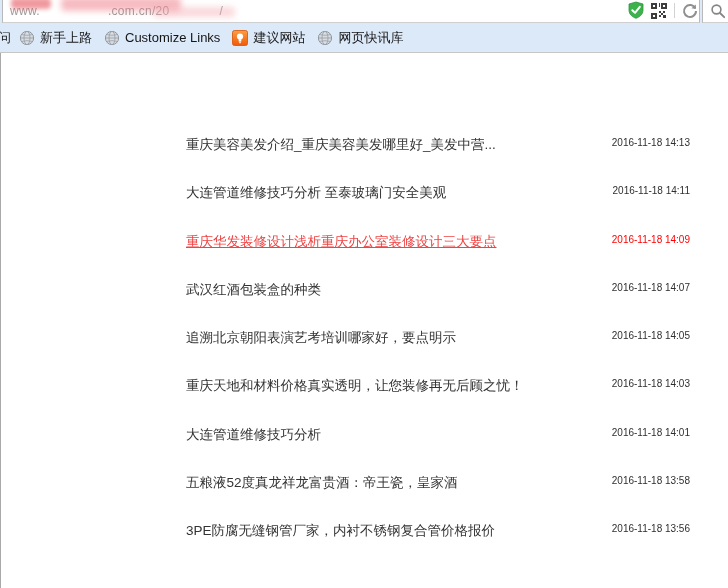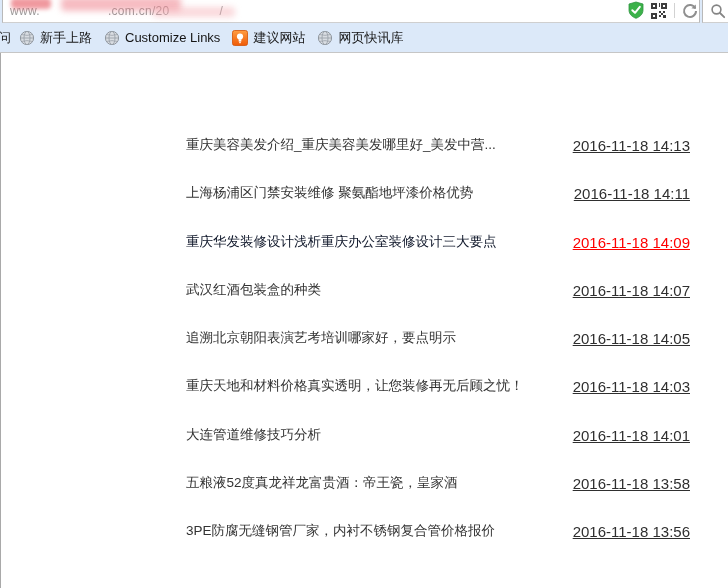--- a/index.html
+++ b/index.html
@@ -51,21 +51,21 @@
   }
   .article-list{
     position:absolute;left:185px;right:38px;top:58px;margin:0;padding:0;list-style:none;
   }
   .article-item{position:relative;height:48.3px;}
   .article-title{
     position:absolute;left:0;top:0;font-size:13.5px;color:#333;text-decoration:none;
     white-space:nowrap;cursor:pointer;margin-top:25px;
   }
   .article-time{
-    position:absolute;right:0;top:26px;font-size:15px;color:#2f2f2f;white-space:nowrap;text-decoration:underline;
+    position:absolute;right:0;top:26px;font-size:10px;color:#2f2f2f;white-space:nowrap;
   }
 </style>
 </head>
 <body>
 
 <div class="address-row">
   <div class="address-input">
     <div class="url-text">
       <span>www.</span>
       <span class="url-gap-a"></span>
@@ -164,25 +164,25 @@
   </div>
 </div>
 
 <div class="content">
   <ul class="article-list">
     <li class="article-item">
       <a class="article-title">重庆美容美发介绍_重庆美容美发哪里好_美发中营...</a>
       <span class="article-time">2016-11-18 14:13</span>
     </li>
     <li class="article-item">
-      <a class="article-title">上海杨浦区门禁安装维修 聚氨酯地坪漆价格优势</a>
+      <a class="article-title">大连管道维修技巧分析 至泰玻璃门安全美观</a>
       <span class="article-time">2016-11-18 14:11</span>
     </li>
     <li class="article-item">
-      <a class="article-title" style="color: #0f172a;">重庆华发装修设计浅析重庆办公室装修设计三大要点</a>
+      <a class="article-title" style="color: #ef4444; text-decoration: underline;">重庆华发装修设计浅析重庆办公室装修设计三大要点</a>
       <span class="article-time" style="color: rgb(254, 0, 0); margin-left: 39px;">2016-11-18 14:09</span>
     </li>
     <li class="article-item">
       <a class="article-title">武汉红酒包装盒的种类</a>
       <span class="article-time">2016-11-18 14:07</span>
     </li>
     <li class="article-item">
       <a class="article-title">追溯北京朝阳表演艺考培训哪家好，要点明示</a>
       <span class="article-time">2016-11-18 14:05</span>
     </li>

